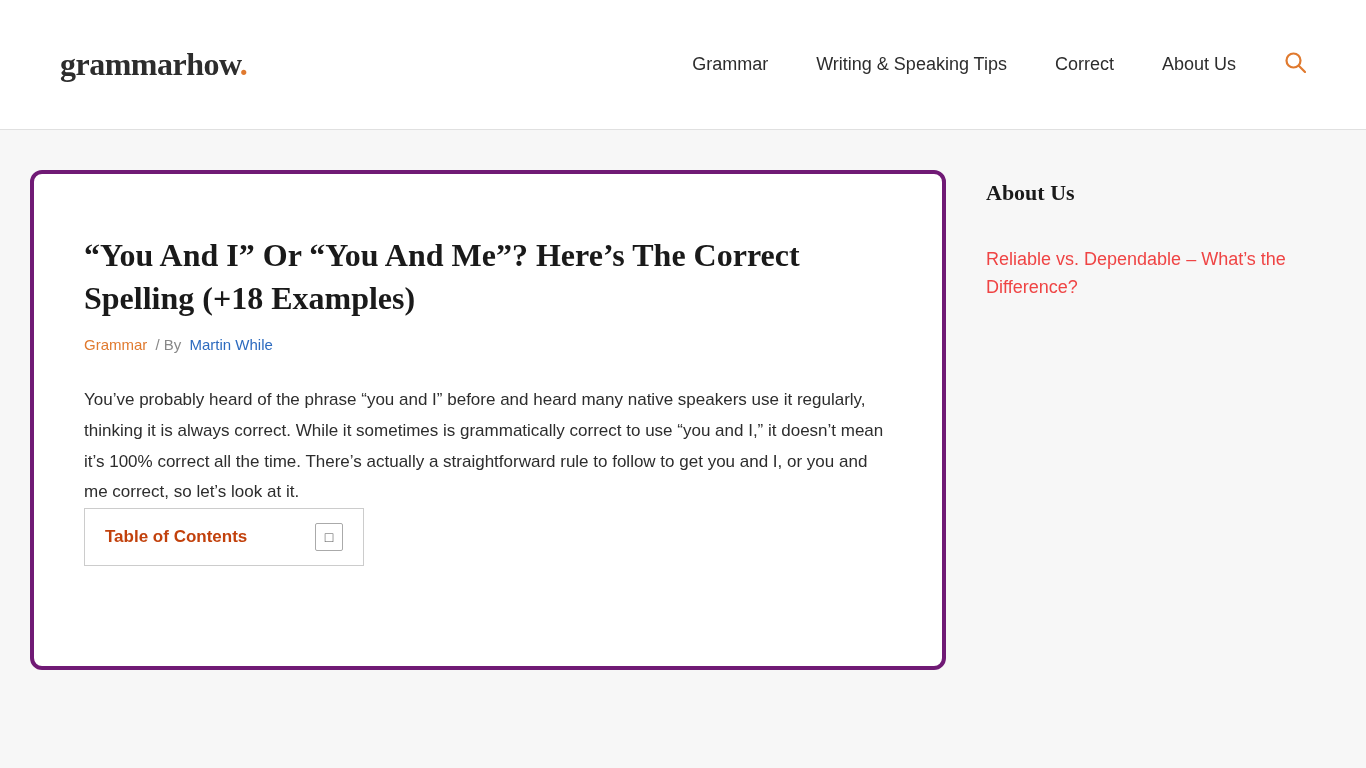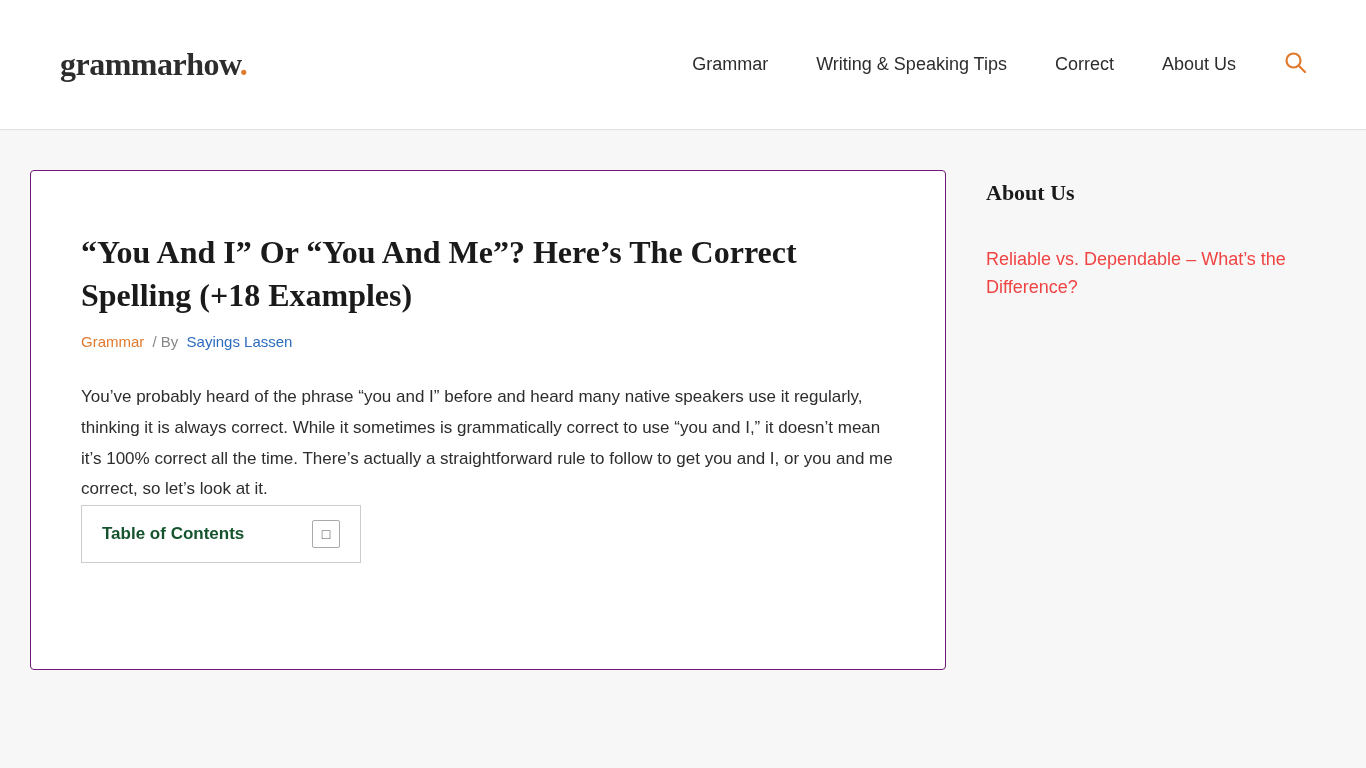--- a/index.html
+++ b/index.html
@@ -63,22 +63,22 @@
       margin: 0 auto;
       padding: 40px 40px 40px 30px;
       display: flex;
       gap: 40px;
       align-items: flex-start;
     }
 
     
     .article-card {
       background: #ffffff;
-      border: 1px solid #701a75;
-      border-radius: 4px;
+      border: 4px solid #701a75;
+      border-radius: 12px;
       flex: 1;
       min-height: 500px;
       padding: 60px 50px 40px 50px;
     }
 
     .article-title {
       font-size: 32px;
       font-weight: 700;
       color: #1a1a1a;
       line-height: 1.35;
@@ -126,21 +126,21 @@
     .toc-header {
       display: flex;
       align-items: center;
       justify-content: space-between;
       gap: 20px;
     }
 
     .toc-title {
       font-size: 17px;
       font-weight: 600;
-      color: #14532d;
+      color: #c2410c;
       font-family: Arial, sans-serif;
     }
 
     .toc-toggle-btn {
       background: none;
       border: 1px solid #aaa;
       width: 28px;
       height: 28px;
       display: flex;
       align-items: center;
@@ -208,21 +208,21 @@
 </header>
 
 <div class="page-wrapper">
 
   <main class="article-card">
     <h1 class="article-title">“You And I” Or “You And Me”? Here’s The Correct Spelling (+18 Examples)</h1>
 
     <div class="article-meta">
       <a href="#" class="meta-category">Grammar</a>
       <span class="meta-separator">/ By</span>
-      <a href="#" class="meta-author">Sayings Lassen</a>
+      <a href="#" class="meta-author">Martin While</a>
     </div>
 
     <p class="article-intro">You’ve probably heard of the phrase “you and I” before and heard many native speakers use it regularly, thinking it is always correct. While it sometimes is grammatically correct to use “you and I,” it doesn’t mean it’s 100% correct all the time. There’s actually a straightforward rule to follow to get you and I, or you and me correct, so let’s look at it.</p>
 
     
     <div class="toc-box">
       <div class="toc-header">
         <span class="toc-title">Table of Contents</span>
         <button class="toc-toggle-btn">
           <span>□</span>

